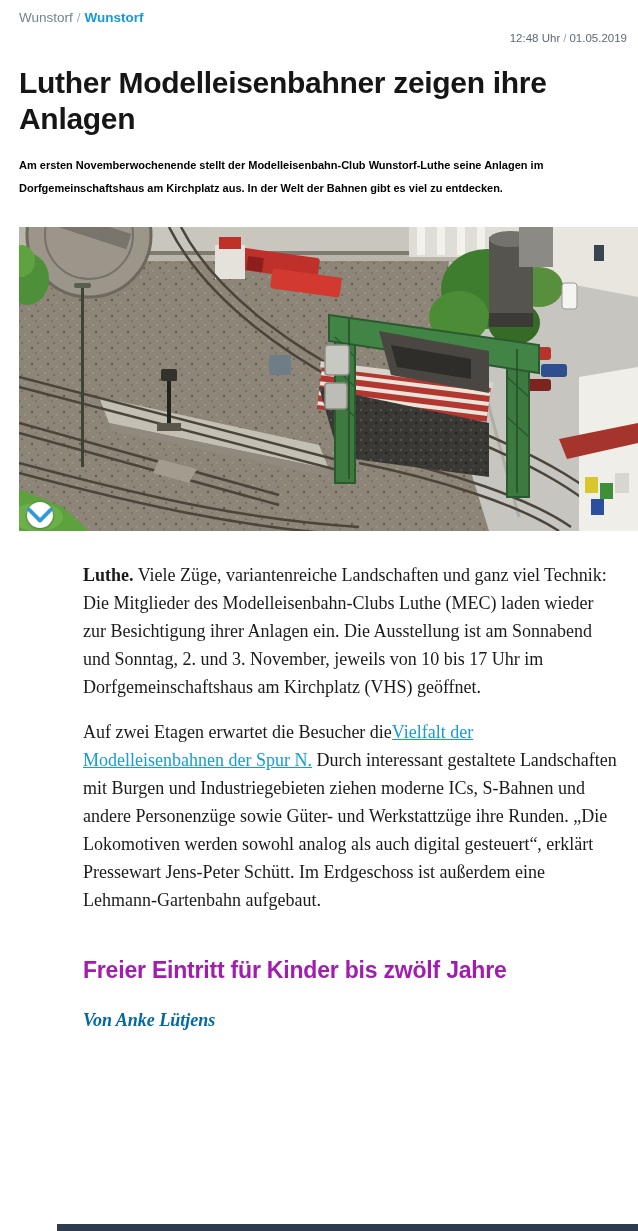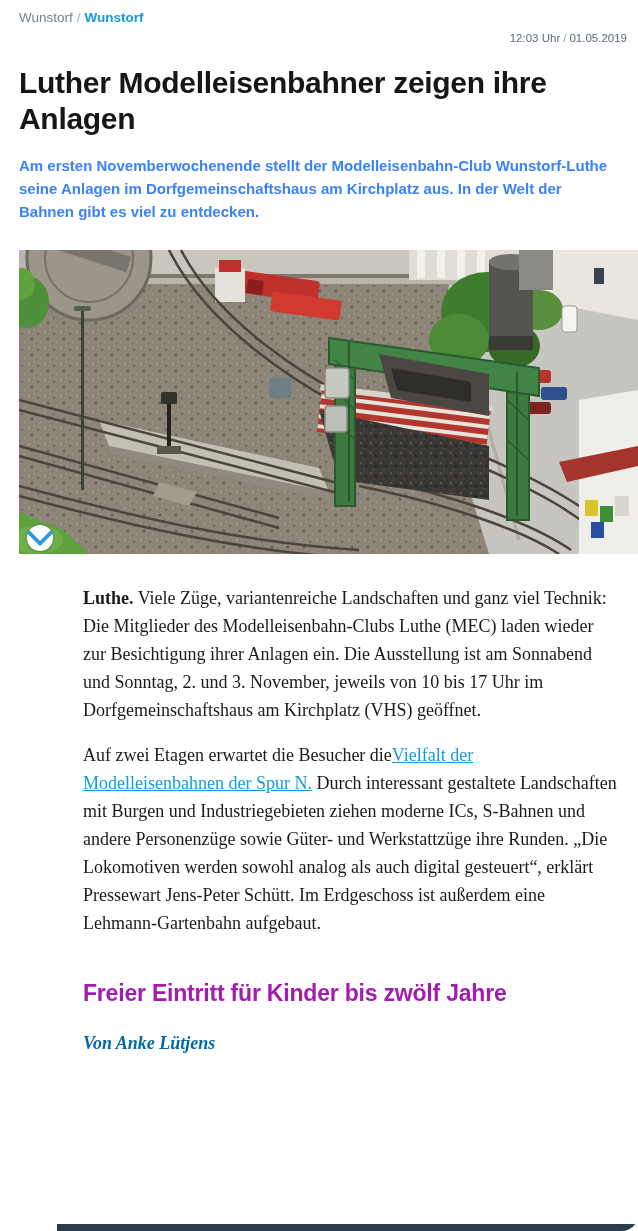--- a/index.html
+++ b/index.html
@@ -1,37 +1,37 @@
 <!DOCTYPE html>
 <html lang="de"><head>
 <meta charset="utf-8">
 <style>
   * { margin:0; padding:0; box-sizing:border-box; }
   html,body { background:#ffffff; }
   body { width:638px; font-family:"Liberation Sans", sans-serif; }
-  .page { position:relative; width:638px; min-height:1231px; background:#fff; overflow:hidden;border-radius:16px; }
+  .page { position:relative; width:638px; min-height:1231px; background:#fff; overflow:hidden; }
 
   
   .header { padding:9px 10px 0 19px; }
   .breadcrumb { font-size:13.5px; line-height:18px; }
   .crumb-parent { color:#74838e; text-decoration:none; cursor:pointer; }
   .crumb-sep { color:#a8b0b6; padding:0 4px; }
   .crumb-current { color:#149bd8; font-weight:700; text-decoration:none; cursor:pointer; }
   .meta { text-align:right; font-size:11.5px; color:#5b6b77; line-height:14px; margin-top:4px; padding-right:1px; }
   .meta .meta-sep { color:#9aa5ad; padding:0 3px; }
 
   
   h1.headline {
     margin:20px 20px 0 19px;
     font-size:30px; line-height:36px; font-weight:700;
     letter-spacing:-0.3px; color:#161616;
   }
   .lead {
     margin:17px 18px 0 19px;
-    font-size:15px; line-height:23px; font-weight:700; color:#3b82f6;
+    font-size:11px; line-height:23px; font-weight:700; color:#000000;
   }
 
   
   figure.hero { position:relative; margin:27px 0 0 19px; width:619px; height:304px; background:#8d8577; }
   figure.hero svg { display:block; width:619px; height:304px; }
   .caption-toggle {
     position:absolute; left:8px; bottom:3px;
     width:26px; height:26px; border-radius:50%;
     background:#ffffff; border:none; cursor:pointer;
     box-shadow:0 0 0 1px rgba(0,0,0,0.05), 0 1px 3px rgba(0,0,0,0.25);
@@ -54,21 +54,21 @@
   
   .footer-bar { position:absolute; left:57px; right:0; bottom:0; height:7px; background:#2c3b4d; }
 </style>
 </head>
 <body>
 
 <div class="page">
 
   <div class="header">
     <nav class="breadcrumb"><a class="crumb-parent">Wunstorf</a><span class="crumb-sep">/</span><a class="crumb-current">Wunstorf</a></nav>
-    <div class="meta"><span>12:03 Uhr</span><span class="meta-sep">/</span><span>01.05.2019</span></div>
+    <div class="meta"><span>12:48 Uhr</span><span class="meta-sep">/</span><span>01.05.2019</span></div>
   </div>
 
   <h1 class="headline">Luther Modelleisenbahner zeigen ihre Anlagen</h1>
 
   <p class="lead">Am ersten Novemberwochenende stellt der Modelleisenbahn-Club Wunstorf-Luthe seine Anlagen im Dorfgemeinschaftshaus am Kirchplatz aus. In der Welt der Bahnen gibt es viel zu entdecken.</p>
 
   <figure class="hero">
     <svg viewBox="0 0 619 304" role="img" aria-label="Modelleisenbahn-Anlage: Gleise mit Schotter, gruener Verladekran, rote Lokomotiven, Strasse mit Autos und Gebaeuden">
       <defs>
         <pattern id="gravel" width="16" height="16" patternUnits="userSpaceOnUse">

